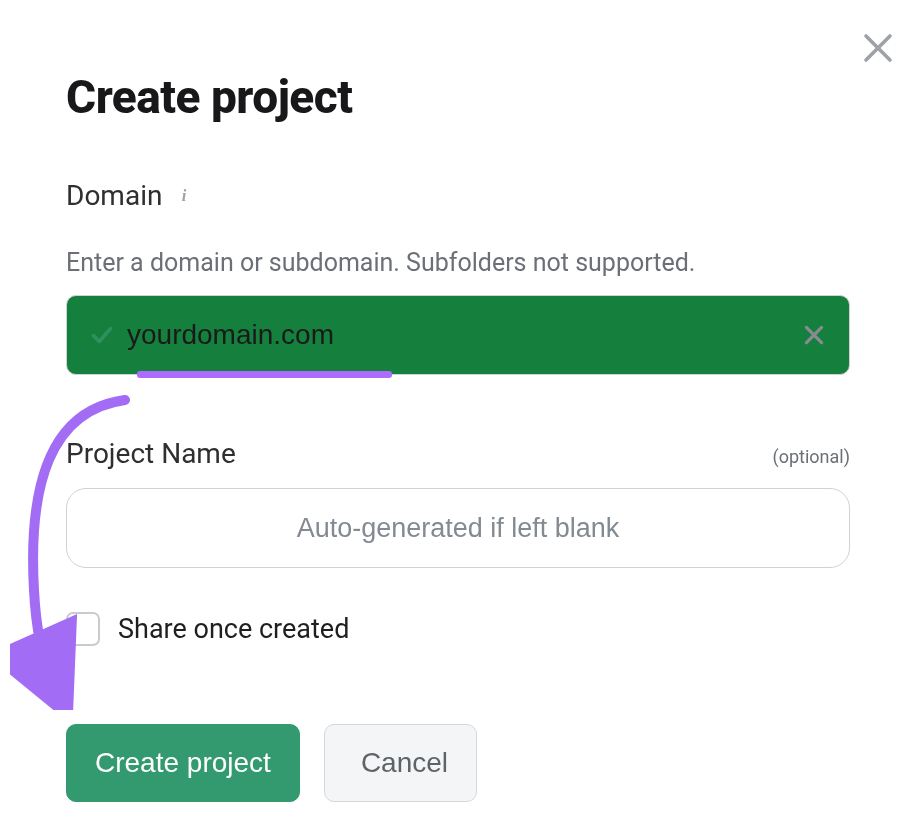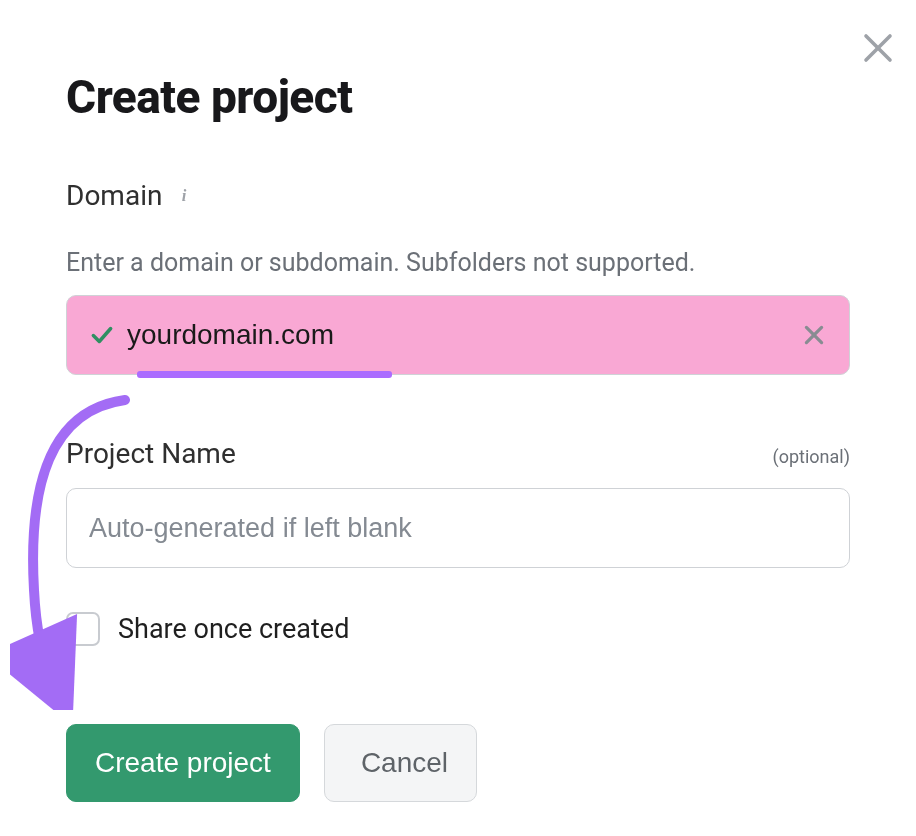--- a/index.html
+++ b/index.html
@@ -65,21 +65,21 @@
 
     .input-wrap {
       position: relative;
       border: 1.5px solid #cfd2d6;
       border-radius: 10px;
       height: 80px;
       display: flex;
       align-items: center;
       padding: 0 22px;
       gap: 12px;
-      background: #f9a8d4;
+      background: #15803d;
     }
 
     .checkmark-icon {
       width: 26px;
       height: 26px;
       flex: 0 0 auto;
     }
     .checkmark-icon svg { width: 100%; height: 100%; }
 
     .domain-input {
@@ -116,26 +116,27 @@
     }
 
     .optional-text {
       font-size: 18px;
       color: #6b7077;
     }
 
     .plain-input {
       width: 100%;
       border: 1.5px solid #cfd2d6;
-      border-radius: 10px;
+      border-radius: 20px;
       height: 80px;
       font-size: 27px;
       padding: 0 22px;
       color: #1a1a1a;
       outline: none;
+      text-align: center;
     }
     .plain-input::placeholder { color: #848a92; }
 
     .checkbox-row {
       display: flex;
       align-items: center;
       gap: 18px;
       margin-top: 44px;
     }
     .checkbox-box {

